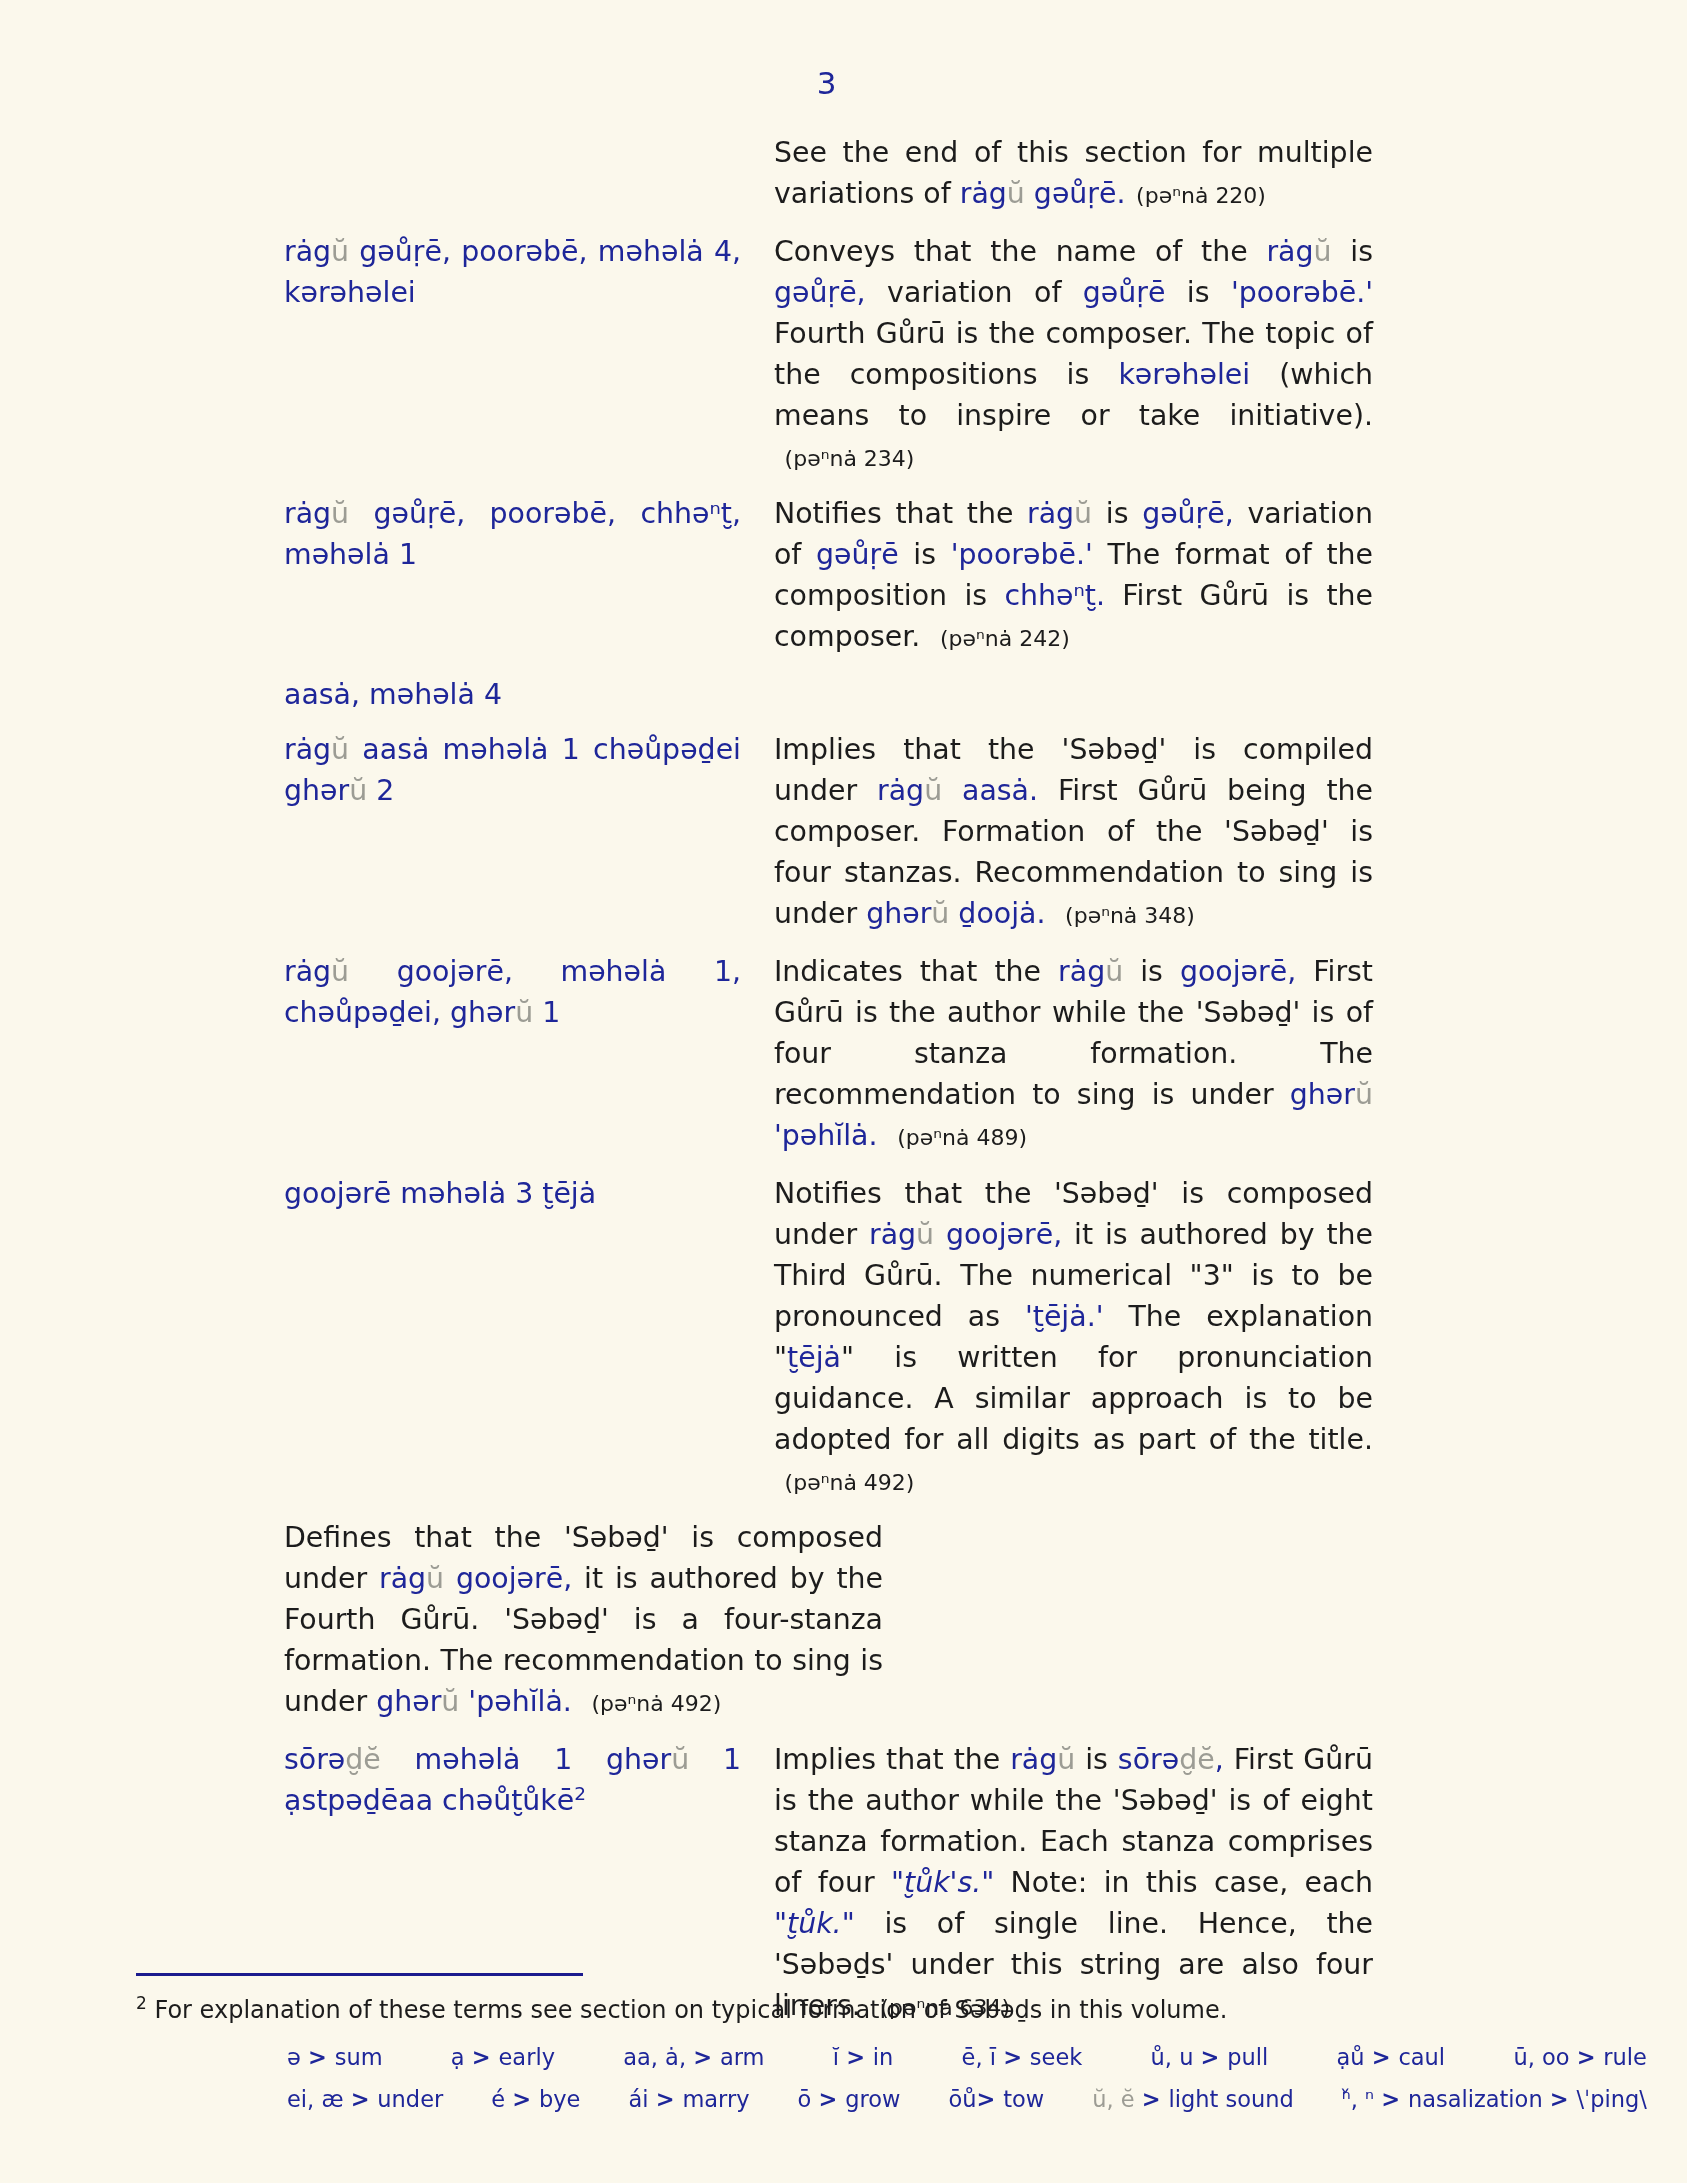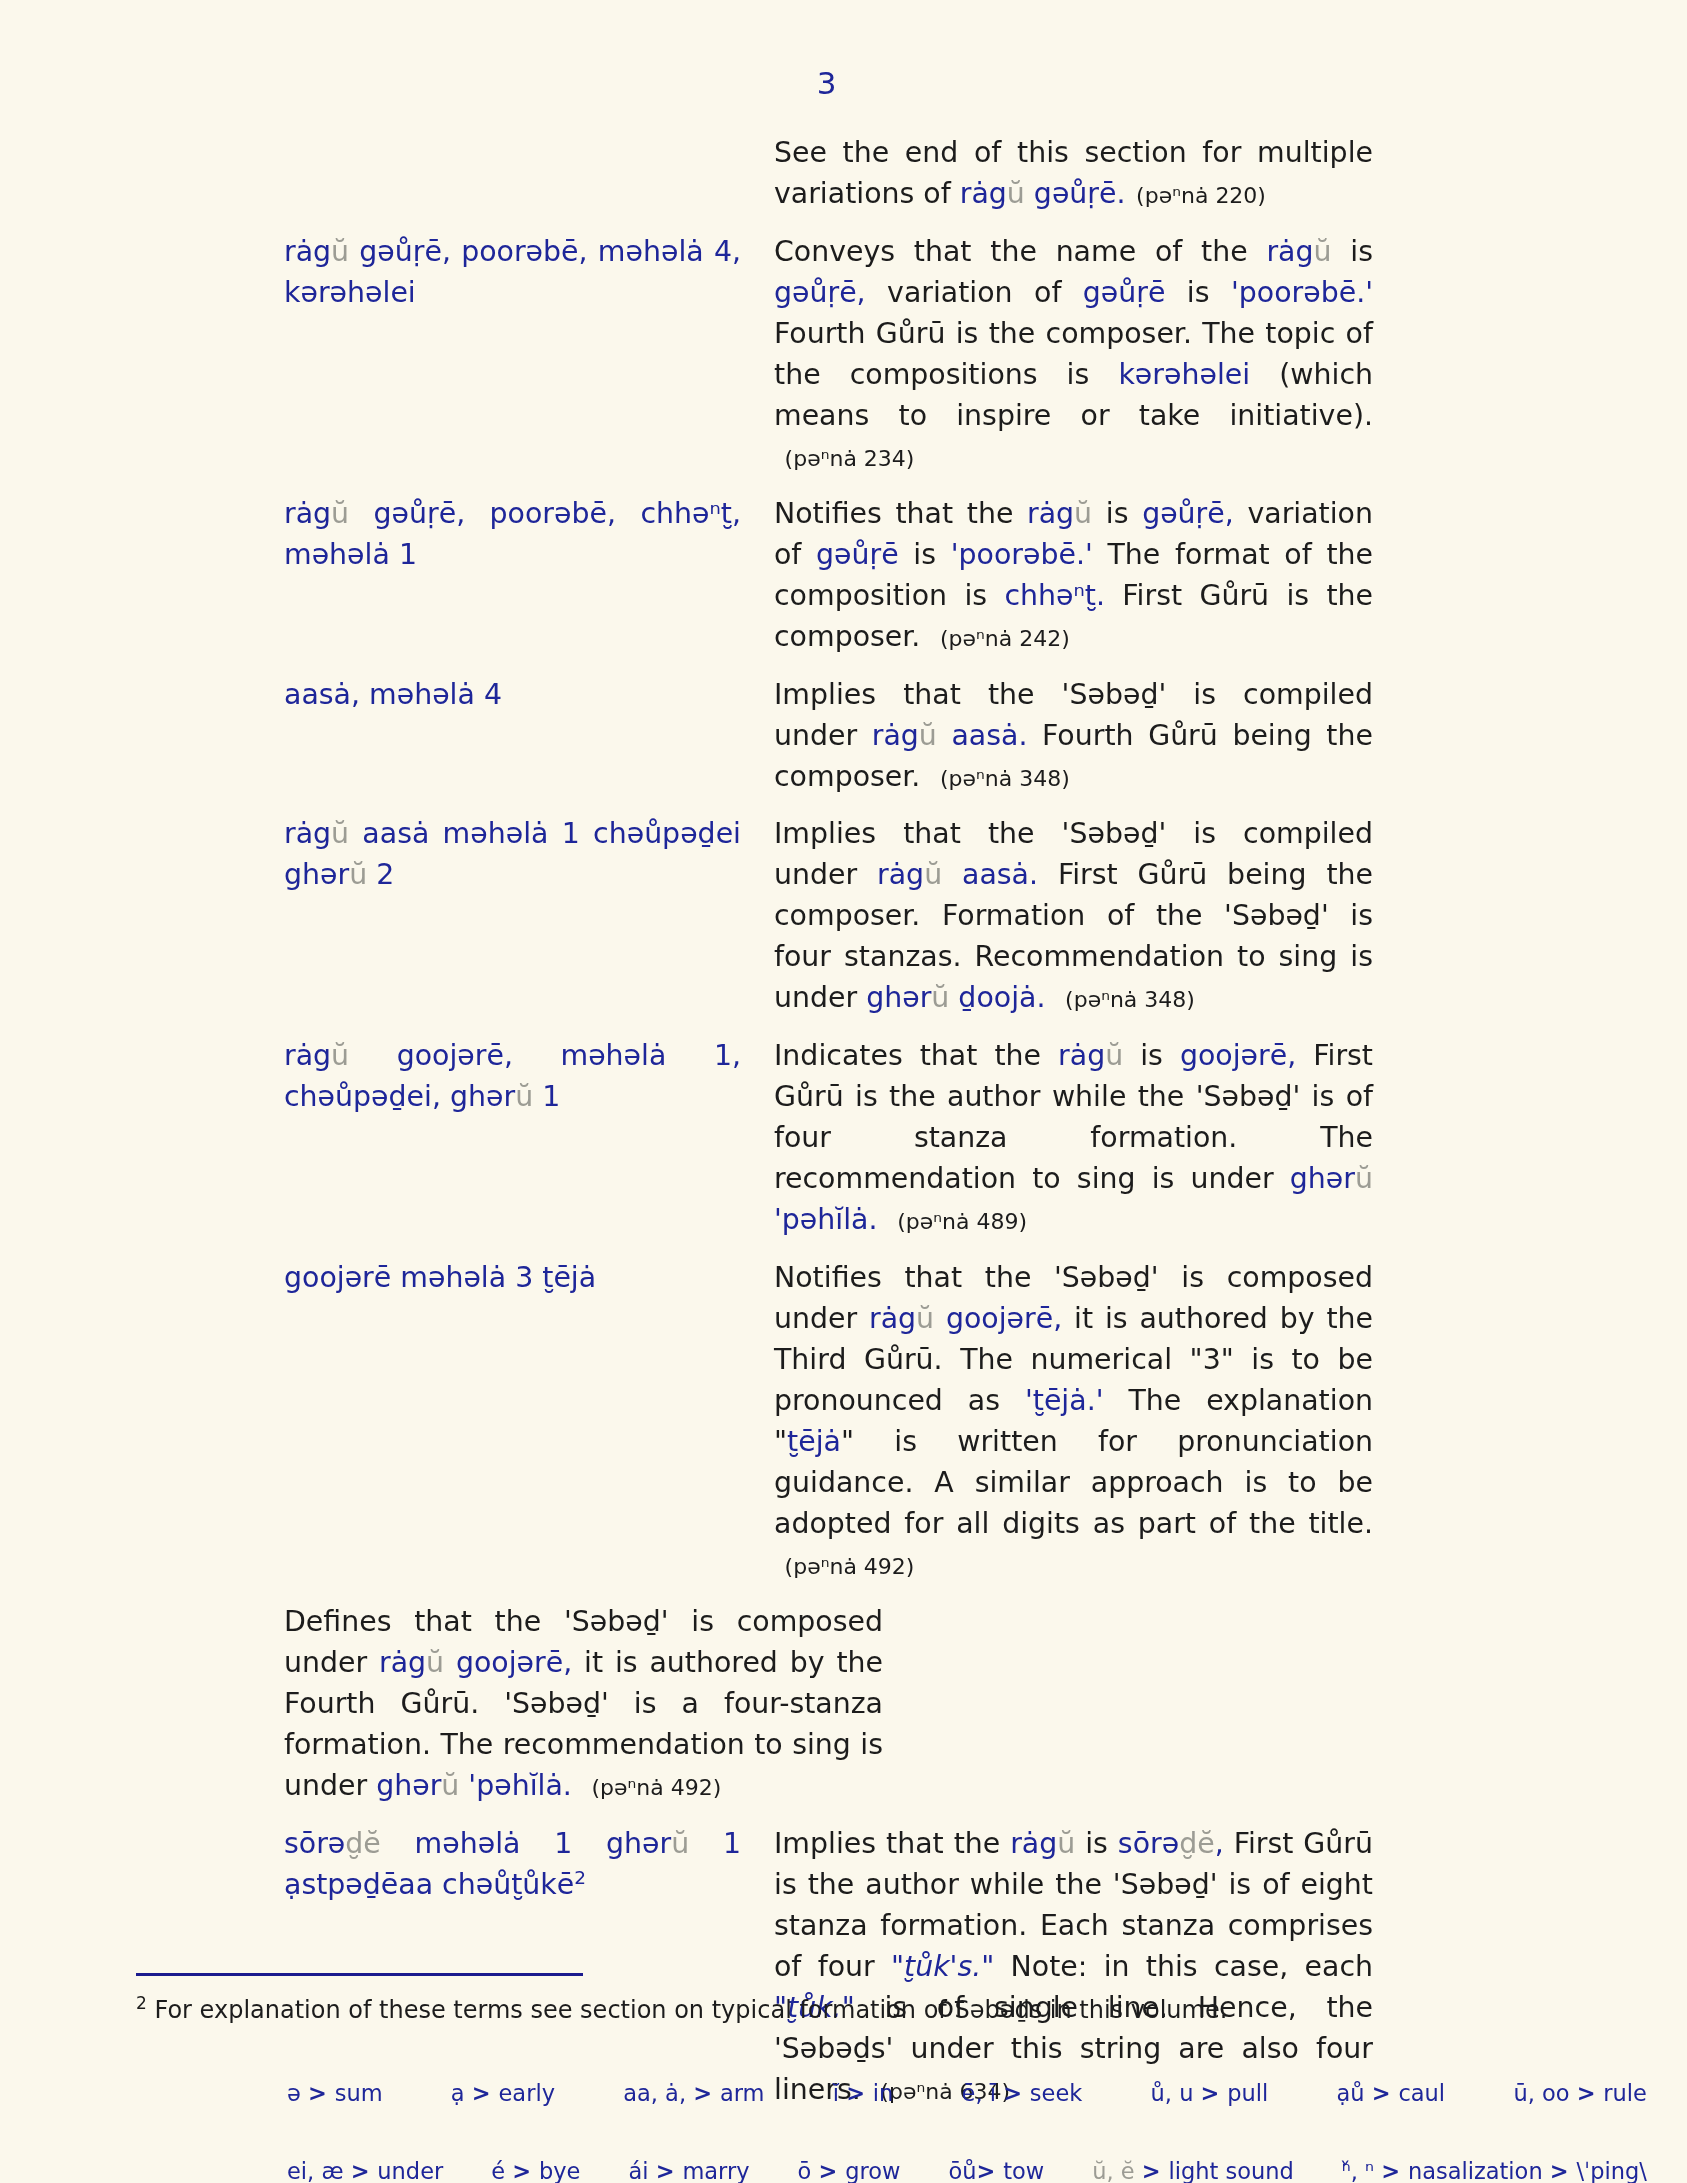--- a/index.html
+++ b/index.html
@@ -36,21 +36,21 @@
   .footer{position:absolute;left:136px;top:1973px;width:1515px;}
   .footnote-rule{width:447px;height:3.3px;background:#1b1b8e;margin-bottom:17px;}
   .footnote-text{font-size:24px;color:#1c1c1c;}
   .footnote-text sup{font-size:17px;}
   .legend{
     margin-left:151px;width:1360px;
     display:flex;justify-content:space-between;
     font-size:22.5px;color:#1e2699;margin-top:20px;
   }
   .legend + .legend{margin-top:16px;}
-  .legend-item{white-space:nowrap;margin-top:36px;}
+  .legend-item{white-space:nowrap;}
 </style>
 </head>
 <body>
 
 <div class="page">
   <div class="page-number">3</div>
 
   <div class="content" id="entries">
       <div class="entry">
         <div class="term"></div>
@@ -59,21 +59,20 @@
       <div class="entry">
         <div class="term"><span class="seg-b">rȧg</span><span class="seg-g">ŭ</span><span class="seg-b"> gəůṛē, poorəbē, məhəlȧ 4, kərəhəlei</span></div>
         <div class="desc"><span class="seg-k">Conveys that the name of the </span><span class="seg-b">rȧg</span><span class="seg-g">ŭ</span><span class="seg-k"> is </span><span class="seg-b">gəůṛē,</span><span class="seg-k"> variation of </span><span class="seg-b">gəůṛē</span><span class="seg-k"> is </span><span class="seg-b">'poorəbē.'</span><span class="seg-k"> Fourth Gůrū is the composer. The topic of the compositions is </span><span class="seg-b">kərəhəlei</span><span class="seg-k"> (which means to inspire or take initiative). </span><span class="seg-r">(pəⁿnȧ 234)</span></div>
       </div>
       <div class="entry">
         <div class="term"><span class="seg-b">rȧg</span><span class="seg-g">ŭ</span><span class="seg-b"> gəůṛē, poorəbē, </span><span class="seg-u">chh</span><span class="seg-b">əⁿt̮, məhəlȧ 1</span></div>
         <div class="desc"><span class="seg-k">Notifies that the </span><span class="seg-b">rȧg</span><span class="seg-g">ŭ</span><span class="seg-k"> is </span><span class="seg-b">gəůṛē,</span><span class="seg-k"> variation of </span><span class="seg-b">gəůṛē</span><span class="seg-k"> is </span><span class="seg-b">'poorəbē.'</span><span class="seg-k"> The format of the composition is </span><span class="seg-u">chh</span><span class="seg-b">əⁿt̮.</span><span class="seg-k"> First Gůrū is the composer. </span><span class="seg-r">(pəⁿnȧ 242)</span></div>
       </div>
       <div class="entry">
         <div class="term"><span class="seg-b">aasȧ, məhəlȧ 4</span></div>
-        <div class="desc"><span class="seg-k">Implies that the 'Səbəḏ' is compiled under </span><span class="seg-b">rȧg</span><span class="seg-g">ŭ</span><span class="seg-b"> aasȧ.</span><span class="seg-k"> Fourth Gůrū being the composer. </span><span class="seg-r">(pəⁿnȧ 348)</span></div>
       </div>
       <div class="entry">
         <div class="term"><span class="seg-b">rȧg</span><span class="seg-g">ŭ</span><span class="seg-b"> aasȧ məhəlȧ 1 chəůpəḏei ghər</span><span class="seg-g">ŭ</span><span class="seg-b"> 2</span></div>
         <div class="desc"><span class="seg-k">Implies that the 'Səbəḏ' is compiled under </span><span class="seg-b">rȧg</span><span class="seg-g">ŭ</span><span class="seg-b"> aasȧ.</span><span class="seg-k"> First Gůrū being the composer. Formation of the 'Səbəḏ' is four stanzas. Recommendation to sing is under </span><span class="seg-b">ghər</span><span class="seg-g">ŭ</span><span class="seg-b"> ḏoojȧ.</span><span class="seg-k"> </span><span class="seg-r">(pəⁿnȧ 348)</span></div>
       </div>
       <div class="entry">
         <div class="term"><span class="seg-b">rȧg</span><span class="seg-g">ŭ</span><span class="seg-b"> goojərē, məhəlȧ 1, chəůpəḏei, ghər</span><span class="seg-g">ŭ</span><span class="seg-b"> 1</span></div>
         <div class="desc"><span class="seg-k">Indicates that the </span><span class="seg-b">rȧg</span><span class="seg-g">ŭ</span><span class="seg-k"> is </span><span class="seg-b">goojərē,</span><span class="seg-k"> First Gůrū is the author while the 'Səbəḏ' is of four stanza formation. The recommendation to sing is under </span><span class="seg-b">ghər</span><span class="seg-g">ŭ</span><span class="seg-b"> 'pəhĭlȧ.</span><span class="seg-k"> </span><span class="seg-r">(pəⁿnȧ 489)</span></div>
       </div>
       <div class="entry">

